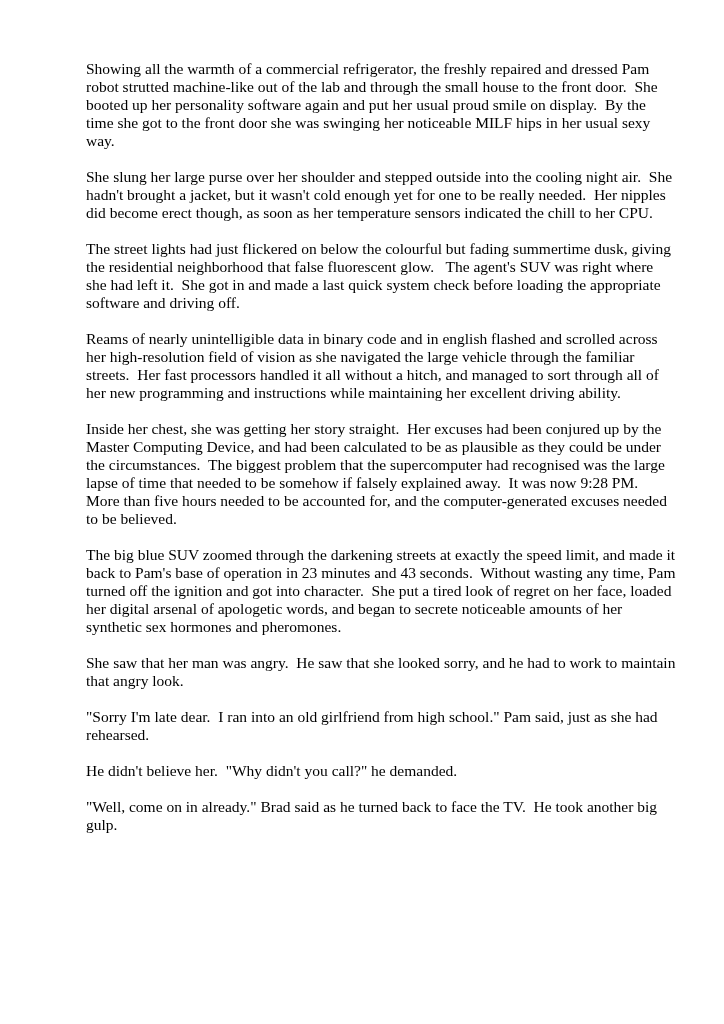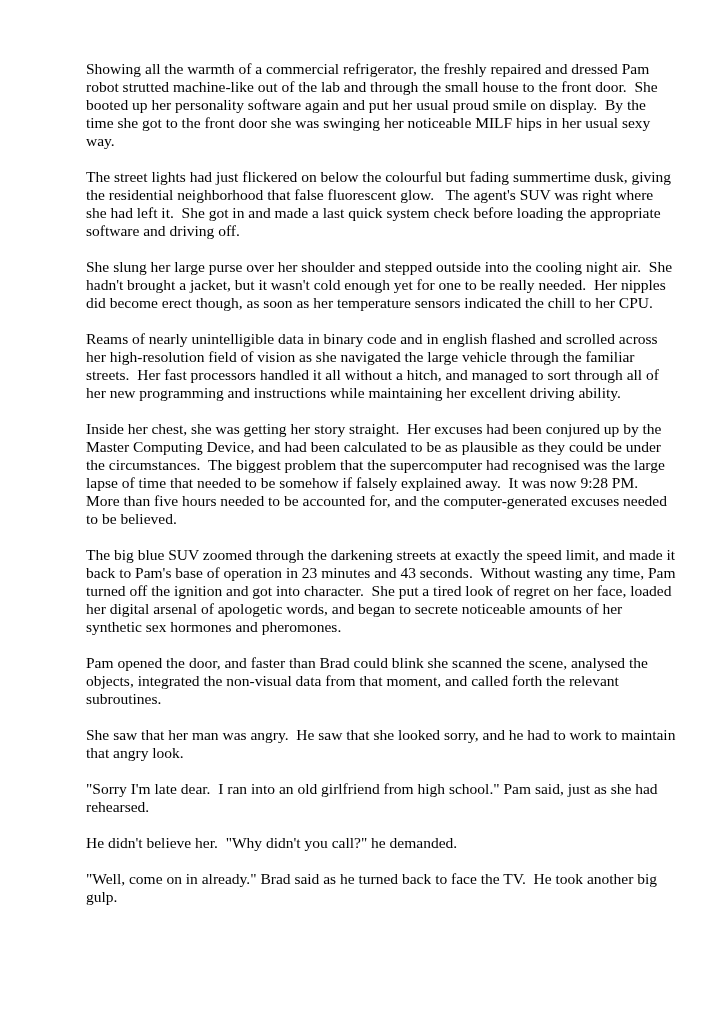--- a/index.html
+++ b/index.html
@@ -30,24 +30,23 @@
     text-align: left;
     white-space: pre-wrap;
   }
 </style>
 </head>
 <body>
 
 <div class="page">
   <div class="content">
     <p class="para">Showing all the warmth of a commercial refrigerator, the freshly repaired and dressed Pam robot strutted machine-like out of the lab and through the small house to the front door.  She booted up her personality software again and put her usual proud smile on display.  By the time she got to the front door she was swinging her noticeable MILF hips in her usual sexy way.</p>
+    <p class="para">She slung her large purse over her shoulder and stepped outside into the cooling night air.  She hadn't brought a jacket, but it wasn't cold enough yet for one to be really needed.  Her nipples did become erect though, as soon as her temperature sensors indicated the chill to her CPU.</p>
     <p class="para">The street lights had just flickered on below the colourful but fading summertime dusk, giving the residential neighborhood that false fluorescent glow.   The agent's SUV was right where she had left it.  She got in and made a last quick system check before loading the appropriate software and driving off.</p>
-    <p class="para">She slung her large purse over her shoulder and stepped outside into the cooling night air.  She hadn't brought a jacket, but it wasn't cold enough yet for one to be really needed.  Her nipples did become erect though, as soon as her temperature sensors indicated the chill to her CPU.</p>
     <p class="para">Reams of nearly unintelligible data in binary code and in english flashed and scrolled across her high-resolution field of vision as she navigated the large vehicle through the familiar streets.  Her fast processors handled it all without a hitch, and managed to sort through all of her new programming and instructions while maintaining her excellent driving ability.</p>
     <p class="para">Inside her chest, she was getting her story straight.  Her excuses had been conjured up by the Master Computing Device, and had been calculated to be as plausible as they could be under the circumstances.  The biggest problem that the supercomputer had recognised was the large lapse of time that needed to be somehow if falsely explained away.  It was now 9:28 PM.  More than five hours needed to be accounted for, and the computer-generated excuses needed to be believed.</p>
     <p class="para">The big blue SUV zoomed through the darkening streets at exactly the speed limit, and made it back to Pam's base of operation in 23 minutes and 43 seconds.  Without wasting any time, Pam turned off the ignition and got into character.  She put a tired look of regret on her face, loaded her digital arsenal of apologetic words, and began to secrete noticeable amounts of her synthetic sex hormones and pheromones.</p>
-    <p class="para">Pam opened the door, and faster than Brad could blink she scanned the scene, analysed the objects, integrated the non-visual data from that moment, and called forth the relevant subroutines.</p>
     <p class="para">She saw that her man was angry.  He saw that she looked sorry, and he had to work to maintain that angry look.</p>
     <p class="para">"Sorry I'm late dear.  I ran into an old girlfriend from high school." Pam said, just as she had rehearsed.</p>
     <p class="para">He didn't believe her.  "Why didn't you call?" he demanded.</p>
     <p class="para">"Well, come on in already." Brad said as he turned back to face the TV.  He took another big gulp.</p>
   </div>
 </div>
 
 </body></html>

